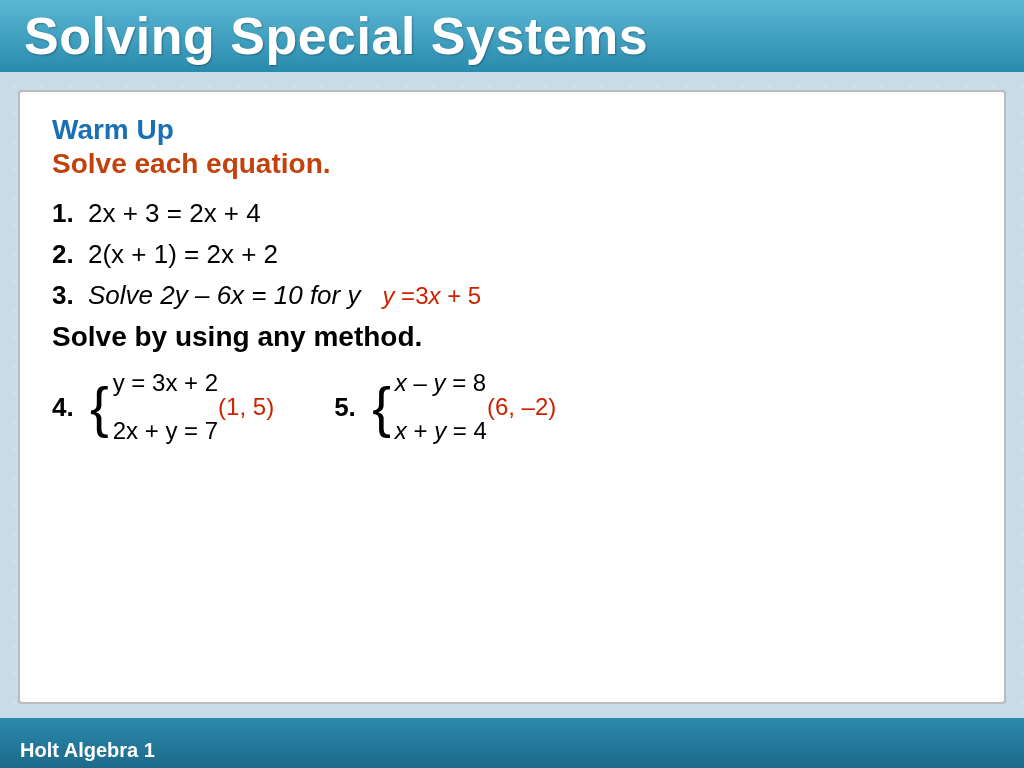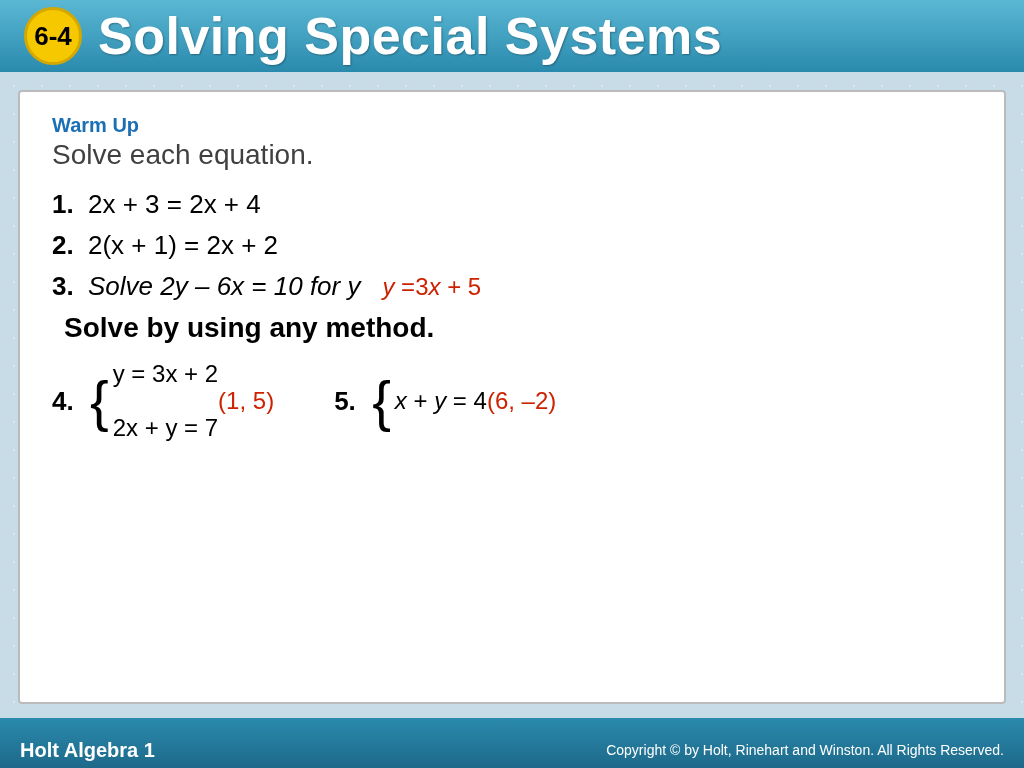--- a/index.html
+++ b/index.html
@@ -63,29 +63,29 @@
       background: #fff;
       border: 2px solid #bbb;
       border-radius: 4px;
       flex: 1;
       padding: 22px 32px 22px 32px;
       margin-bottom: 14px;
     }
 
     .warm-up-label {
       color: #1a6fb5;
-      font-size: 20px;
+      font-size: 28px;
       font-weight: 900;
       margin-bottom: 2px;
     }
 
     .section-title {
       font-size: 28px;
-      font-weight: 400;
-      color: #404040;
+      font-weight: 700;
+      color: #c2410c;
       margin-bottom: 18px;
     }
 
     .problem-row {
       display: flex;
       align-items: center;
       margin-bottom: 10px;
       font-size: 26px;
     }
 
@@ -102,42 +102,41 @@
 
     .answer {
       color: #cc2200;
       font-size: 24px;
       margin-left: 22px;
     }
 
     .divider-section {
       margin-top: 8px;
       margin-bottom: 10px;
-      margin-left: 12px;
     }
 
     .solve-method-title {
       font-size: 28px;
       font-weight: 900;
       color: #000;
       margin-bottom: 12px;
     }
 
     .system-brace {
       font-size: 56px;
       line-height: 1;
       margin-right: 4px;
       font-weight: 100;
       color: #000;
     }
 
     .system-equations {
       display: flex;
       flex-direction: column;
-      gap: 18px;
+      gap: 12px;
       font-size: 24px;
       line-height: 1.5;
     }
 
     .system-answer {
       color: #cc2200;
       font-size: 24px;
     }
 
     .systems-container {
@@ -169,23 +168,20 @@
 
     .footer-right {
       color: #fff;
       font-size: 14px;
     }
   </style>
 </head>
 <body>
 
 <div class="header">
-  <div class="header-badge">
-    <span>6-4</span>
-  </div>
   <div class="header-title">Solving Special Systems</div>
 </div>
 
 <div class="bg-area">
 
   <div class="content-card">
 
     <div class="warm-up-label">Warm Up</div>
 
     <div class="section-title">Solve each equation.</div>
@@ -223,26 +219,26 @@
           <span>y = 3x + 2</span>
           <span>2x + y = 7</span>
         </div>
         <span class="system-answer">(1, 5)</span>
       </div>
 
       <div class="system-item">
         <span class="problem-number" style="font-size:26px;font-weight:900;margin-right:8px;">5.</span>
         <span class="system-brace">{</span>
         <div class="system-equations">
+          <span><span style="font-style:italic;">x</span> – <span style="font-style:italic;">y</span> = 8</span>
           <span><span style="font-style:italic;">x</span> + <span style="font-style:italic;">y</span> = 4</span>
         </div>
         <span class="system-answer">(6, –2)</span>
       </div>
 
     </div>
 
   </div>
 </div>
 
 <div class="footer">
   <span class="footer-left">Holt Algebra 1</span>
-  <span class="footer-right">Copyright © by Holt, Rinehart and Winston. All Rights Reserved.</span>
 </div>
 
 </body></html>

